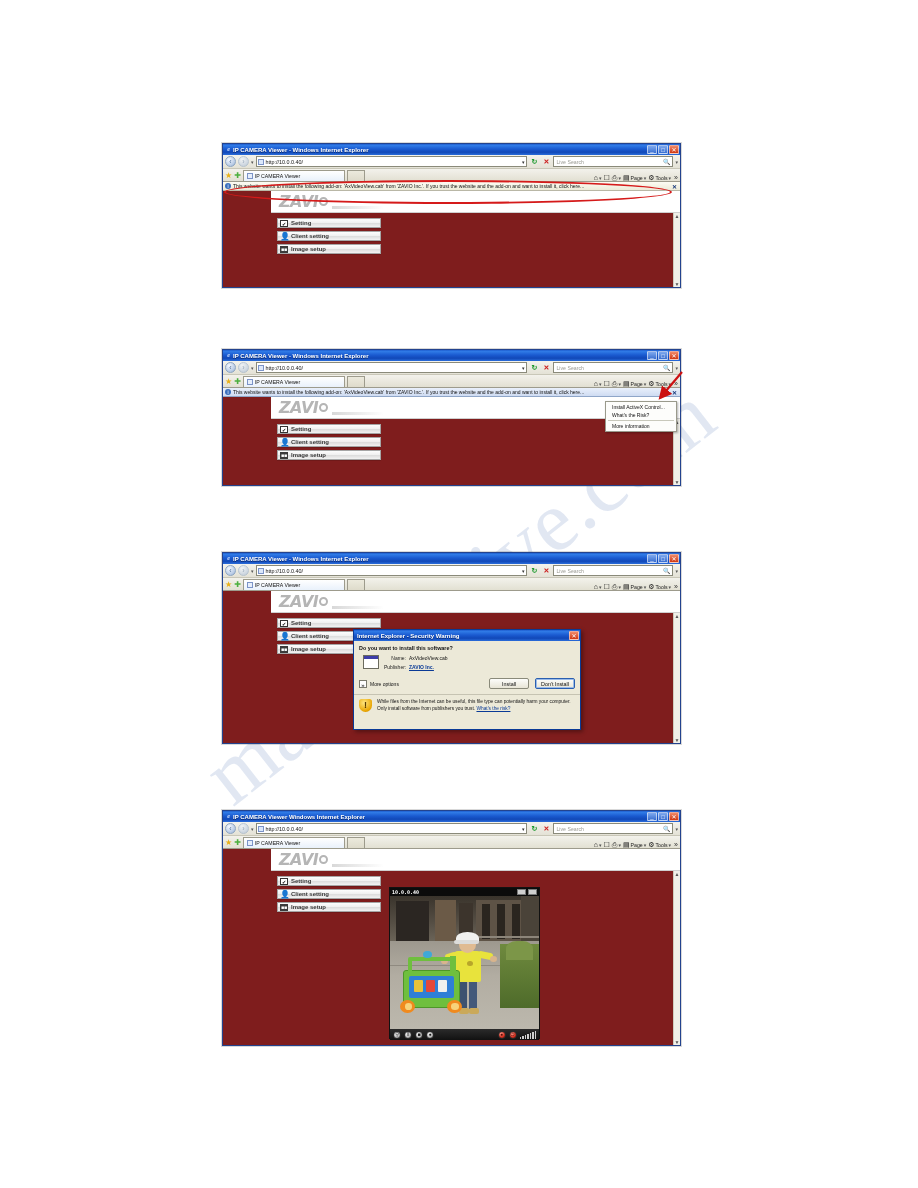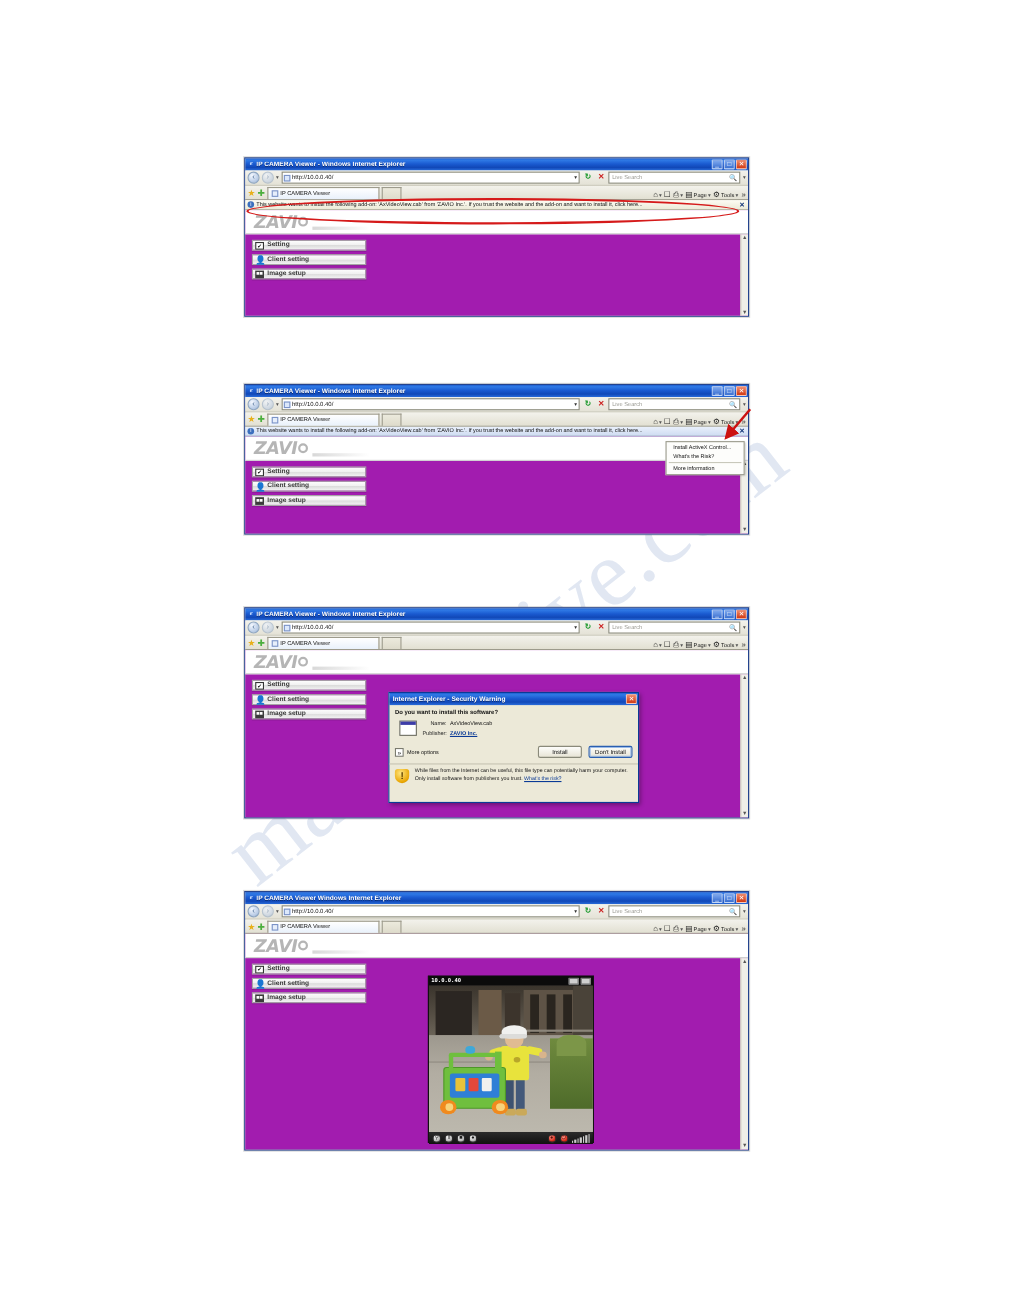--- a/index.html
+++ b/index.html
@@ -150,24 +150,24 @@
     width: 6px; height: 6px; border-radius: 50%;
     background: #3b6fbe; color: #fff;
     font-size: 5px; line-height: 6px; text-align: center;
     flex: 0 0 6px;
   }
   .info-text { font-size: 5px; color: #111; white-space: nowrap; overflow: hidden; }
   .info-x { margin-left: auto; font-size: 6px; color: #16387a; font-weight: bold; padding-right: 1px; }
 
   
   .page-body {
-    background: #a21caf;
+    background: #7f1d1d;
     position: relative;
     height: 100%;
-    display: flex; flex-direction: column;
+    display: flex; flex-direction: column; padding-left: 48px;
   }
   .brand-row {
     height: 22px; border-bottom: 1px solid #cfcfcf;
     display: flex; align-items: center; padding-left: 8px;
     background: #fff;
   }
   .brand {
     font-family: "DejaVu Sans", sans-serif;
     font-weight: bold; font-style: italic;
     font-size: 16px; letter-spacing: -.5px;

